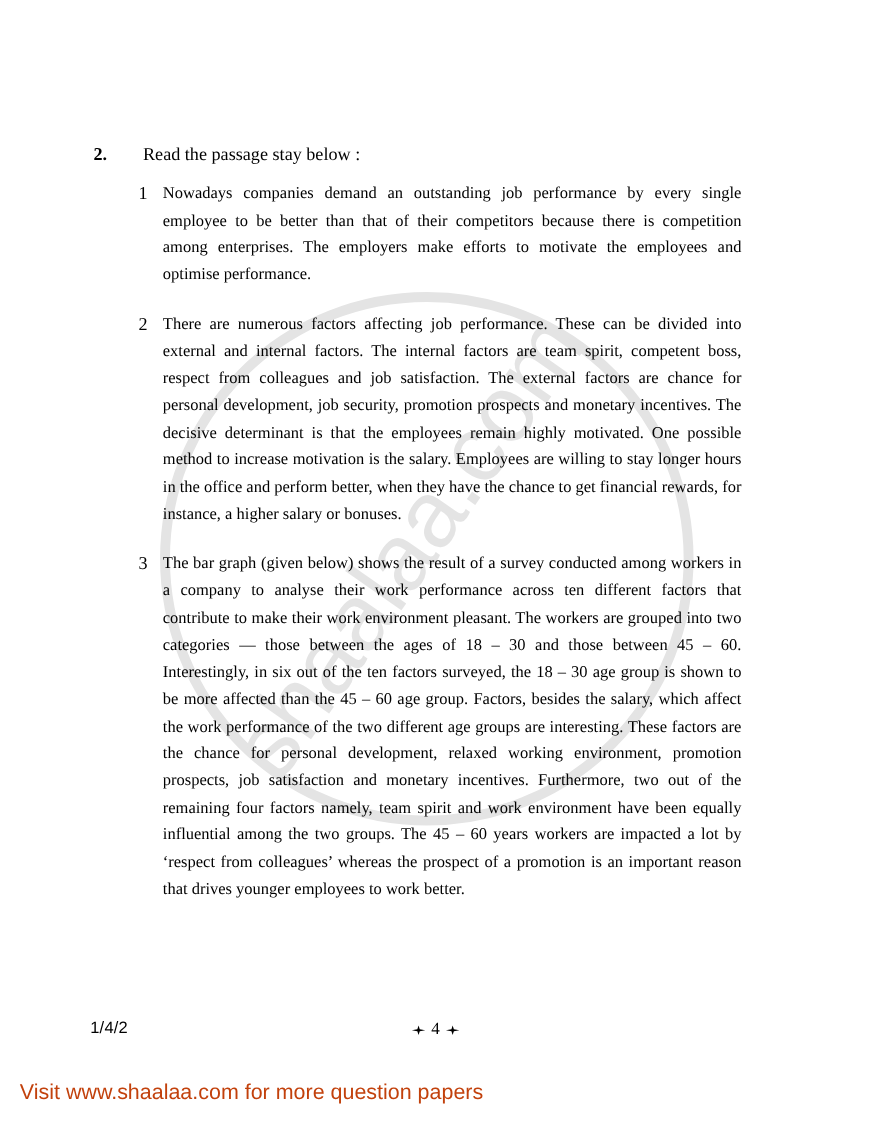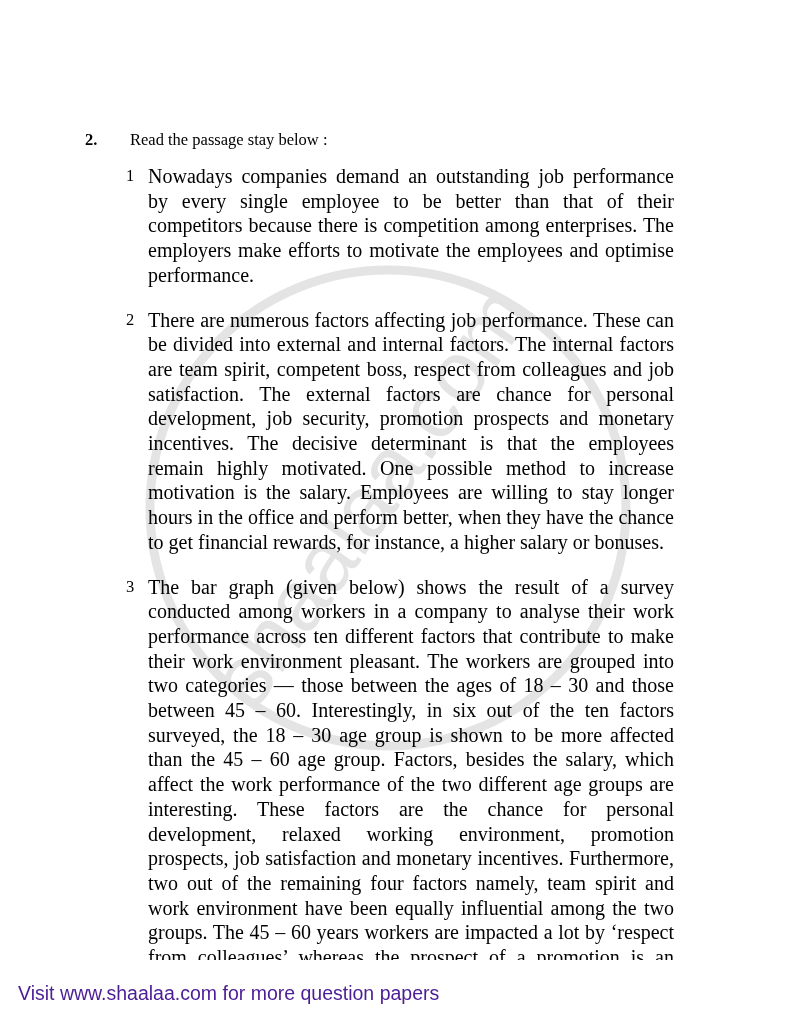--- a/index.html
+++ b/index.html
@@ -80,21 +80,21 @@
   }
   .para:last-child { margin-bottom: 0; }
   .para-num {
     flex: 0 0 22px;
     width: 22px;
     font-size: 16.5px;
     line-height: 24.7px;
   }
   .para-text {
     flex: 1 1 auto;
-    font-size: 20px;
+    font-size: 15px;
     line-height: 24.7px;
     text-align: justify;
     text-justify: inter-word;
     hyphens: none;
   }
 
   
   #page-footer {
     position: absolute;
     left: 0;
@@ -136,21 +136,21 @@
     height: 75px;
     background: #ffffff;
     z-index: 4;
   }
   #banner-text {
     position: absolute;
     left: 18px;
     top: 22px;
     font-family: "Liberation Sans", "DejaVu Sans", sans-serif;
     font-size: 19.5px;
-    color: #4c1d95;
+    color: #c2410c;
     white-space: nowrap;
   }
 </style>
 </head>
 <body>
 
 <div id="page-sheet">
 
   <div id="watermark">
     <svg width="500" height="500" viewBox="0 0 500 500" xmlns="http://www.w3.org/2000/svg">
@@ -181,18 +181,34 @@
       </div>
 
       <div class="para">
         <div class="para-num">3</div>
         <div class="para-text">The bar graph (given below) shows the result of a survey conducted among workers in a company to analyse their work performance across ten different factors that contribute to make their work environment pleasant. The workers are grouped into two categories — those between the ages of 18 – 30 and those between 45 – 60. Interestingly, in six out of the ten factors surveyed, the 18 – 30 age group is shown to be more affected than the 45 – 60 age group. Factors, besides the salary, which affect the work performance of the two different age groups are interesting. These factors are the chance for personal development, relaxed working environment, promotion prospects, job satisfaction and monetary incentives. Furthermore, two out of the remaining four factors namely, team spirit and work environment have been equally influential among the two groups. The 45 – 60 years workers are impacted a lot by ‘respect from colleagues’ whereas the prospect of a promotion is an important reason that drives younger employees to work better.</div>
       </div>
 
     </div>
   </div>
 
+  <div id="page-footer">
+    <div id="paper-code">1/4/2</div>
+    <div id="page-marker">
+      <span class="marker-star">
+        <svg width="13" height="11" viewBox="0 0 13 11" xmlns="http://www.w3.org/2000/svg">
+          <path d="M6.5 1.2 L7.6 4.6 L12.6 5.5 L7.6 6.4 L6.5 9.8 L5.4 6.4 L0.4 5.5 L5.4 4.6 Z" fill="#000000"></path>
+        </svg>
+      </span>
+      <span>4</span>
+      <span class="marker-star">
+        <svg width="13" height="11" viewBox="0 0 13 11" xmlns="http://www.w3.org/2000/svg">
+          <path d="M6.5 1.2 L7.6 4.6 L12.6 5.5 L7.6 6.4 L6.5 9.8 L5.4 6.4 L0.4 5.5 L5.4 4.6 Z" fill="#000000"></path>
+        </svg>
+      </span>
+    </div>
+  </div>
 
 </div>
 
 <div id="bottom-banner">
   <div id="banner-text">Visit www.shaalaa.com for more question papers</div>
 </div>
 
 </body></html>

